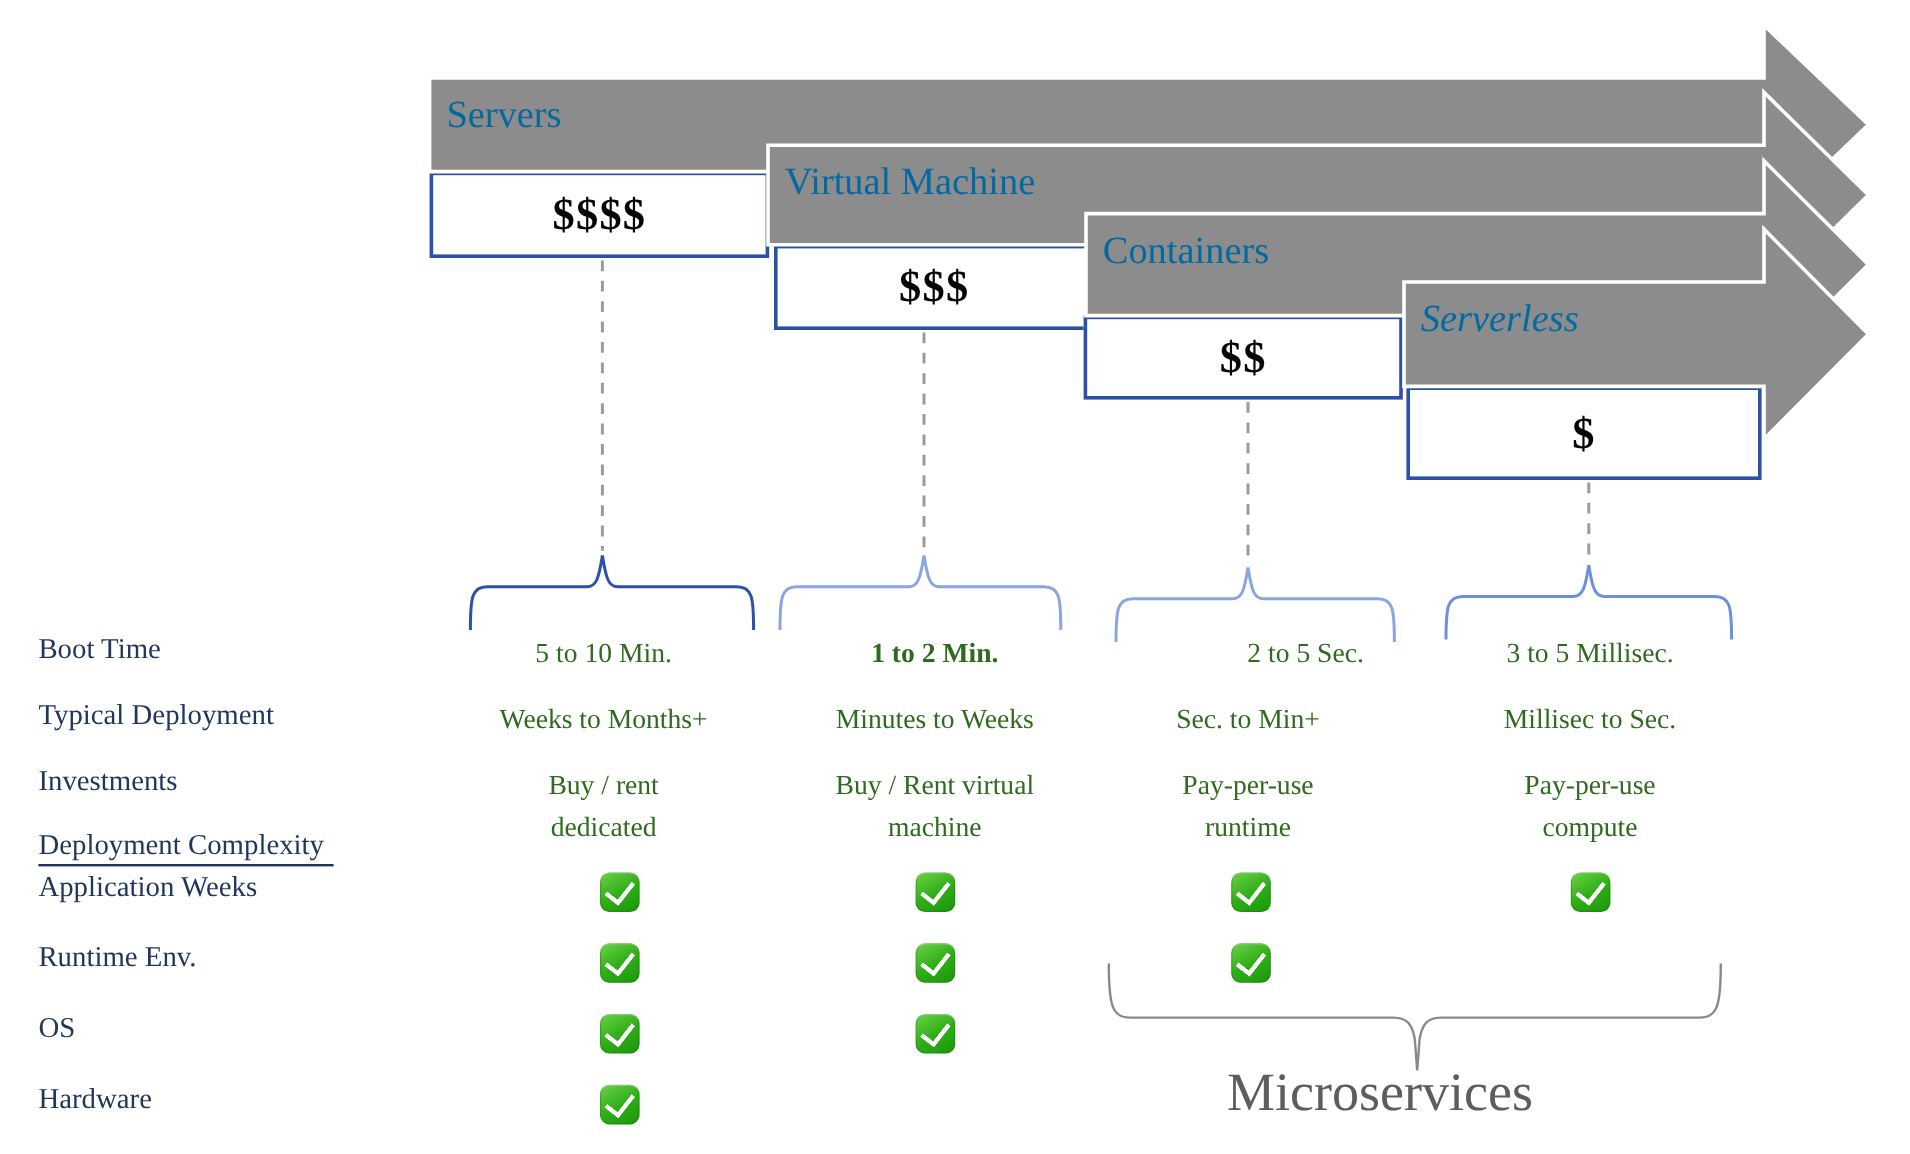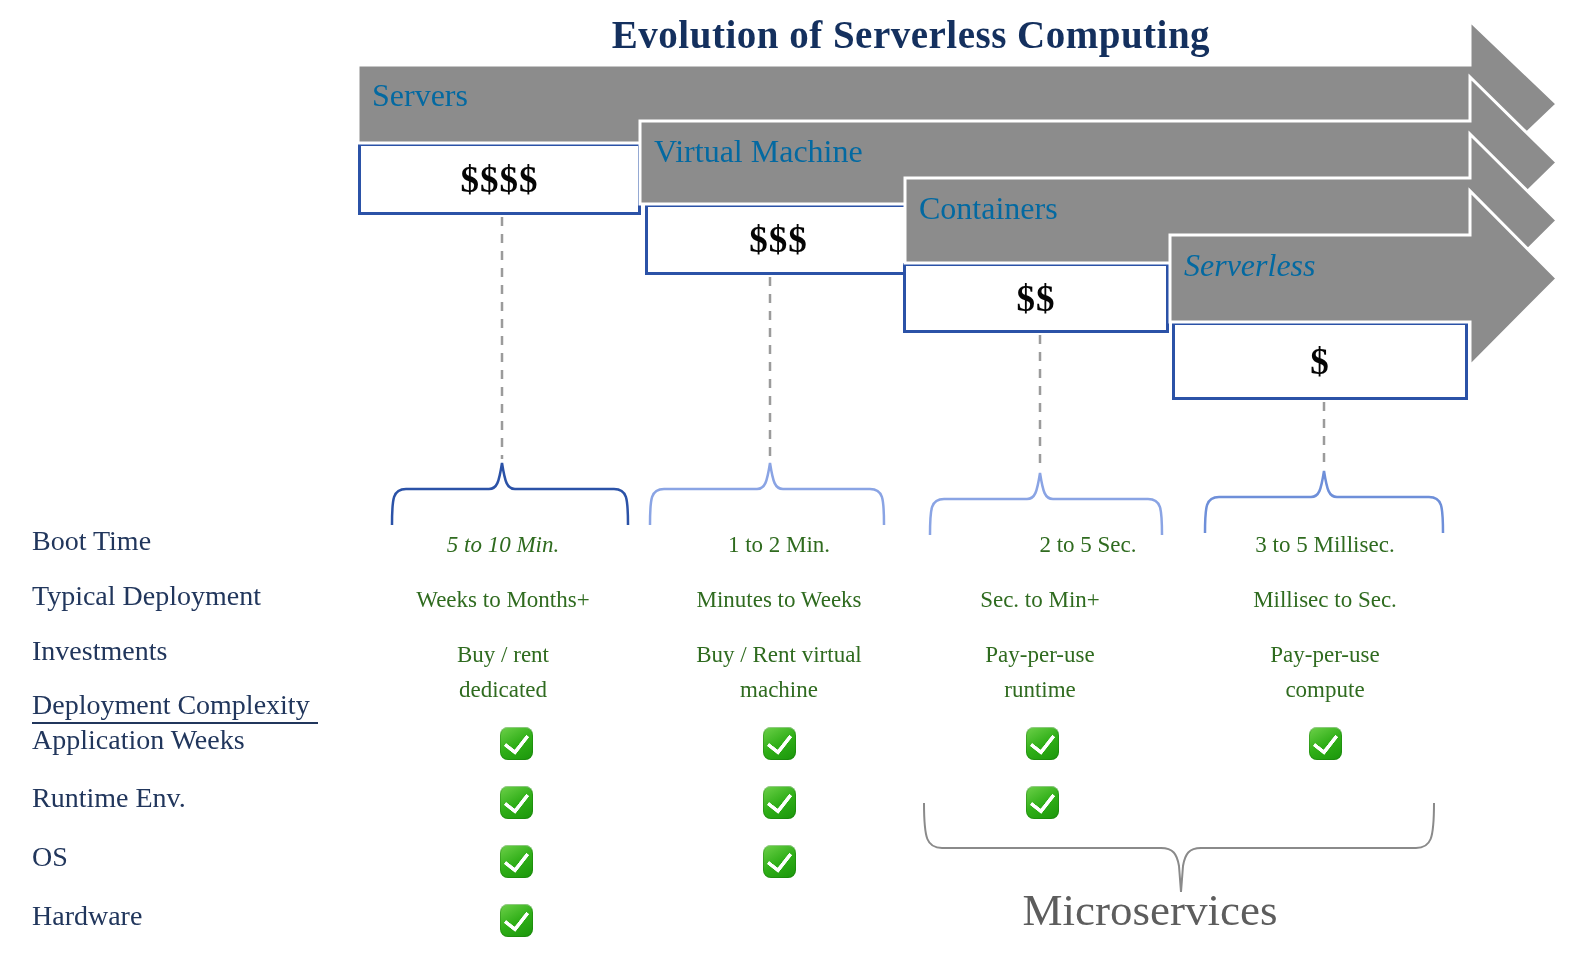--- a/index.html
+++ b/index.html
@@ -14,21 +14,21 @@
   }
   .tier-label{
     position:absolute;color:#0369a1;font-size:32px;line-height:34px;white-space:nowrap;
   }
   .cost-box{
     position:absolute;background:#ffffff;border:3px solid #2b52a7;box-sizing:border-box;
     display:flex;align-items:center;justify-content:center;
     font-size:37px;font-weight:bold;color:#050505;letter-spacing:1px;
   }
   .row-label{
-    position:absolute;left:32px;font-size:28px;color:#21365c;white-space:nowrap;line-height:28px;
+    position:absolute;left:32px;font-size:24px;color:#21365c;white-space:nowrap;line-height:28px;
   }
   .row-label.heading span{
     border-bottom:2.5px solid #21365c;padding-bottom:2px;padding-right:8px;
   }
   .cell{
     position:absolute;width:280px;text-align:center;font-size:23px;color:#2f6b1f;
     line-height:35px;white-space:pre-line;
   }
   .check{
     position:absolute;width:33px;height:33px;border-radius:8px;
@@ -79,25 +79,24 @@
       <polygon points="640,121 1470,121 1470,77 1557,162.5 1470,248 1470,204 640,204" fill="#8c8c8c" stroke="#ffffff" stroke-width="3"></polygon>
       <polygon points="905,178 1470,178 1470,134 1557,220.5 1470,307 1470,263 905,263" fill="#8c8c8c" stroke="#ffffff" stroke-width="3"></polygon>
       <polygon points="1170,235 1470,235 1470,191 1557,278.5 1470,366 1470,322 1170,322" fill="#8c8c8c" stroke="#ffffff" stroke-width="3"></polygon>
     </svg>
   <div id="tier-labels">
       <div class="tier-label" style="left: 372px; top: 78px;">Servers</div>
       <div class="tier-label" style="left: 654px; top: 134px;">Virtual Machine</div>
       <div class="tier-label" style="left: 919px; top: 191px;">Containers</div>
       <div class="tier-label" style="left: 1184px; top: 248px; font-style: italic;">Serverless</div>
     </div>
-  <div class="title">Evolution of Serverless Computing</div>
   <div id="table">
       <div class="row-label" style="top: 527px;"><span>Boot Time</span></div>
-      <div class="cell" style="left: 363px; top: 527px; font-style: italic;">5 to 10 Min.</div>
-      <div class="cell" style="left: 639px; top: 527px;">1 to 2 Min.</div>
+      <div class="cell" style="left: 363px; top: 527px;">5 to 10 Min.</div>
+      <div class="cell" style="left: 639px; top: 527px; font-weight: bold;">1 to 2 Min.</div>
       <div class="cell" style="left: 948px; top: 527px;">2 to 5 Sec.</div>
       <div class="cell" style="left: 1185px; top: 527px;">3 to 5 Millisec.</div>
       <div class="row-label" style="top: 582px;"><span>Typical Deployment</span></div>
       <div class="cell" style="left: 363px; top: 582px;">Weeks to Months+</div>
       <div class="cell" style="left: 639px; top: 582px;">Minutes to Weeks</div>
       <div class="cell" style="left: 900px; top: 582px;">Sec. to Min+</div>
       <div class="cell" style="left: 1185px; top: 582px;">Millisec to Sec.</div>
       <div class="row-label" style="top: 637px;"><span>Investments</span></div>
       <div class="cell" style="left: 363px; top: 637px;">Buy / rent
 dedicated</div>

